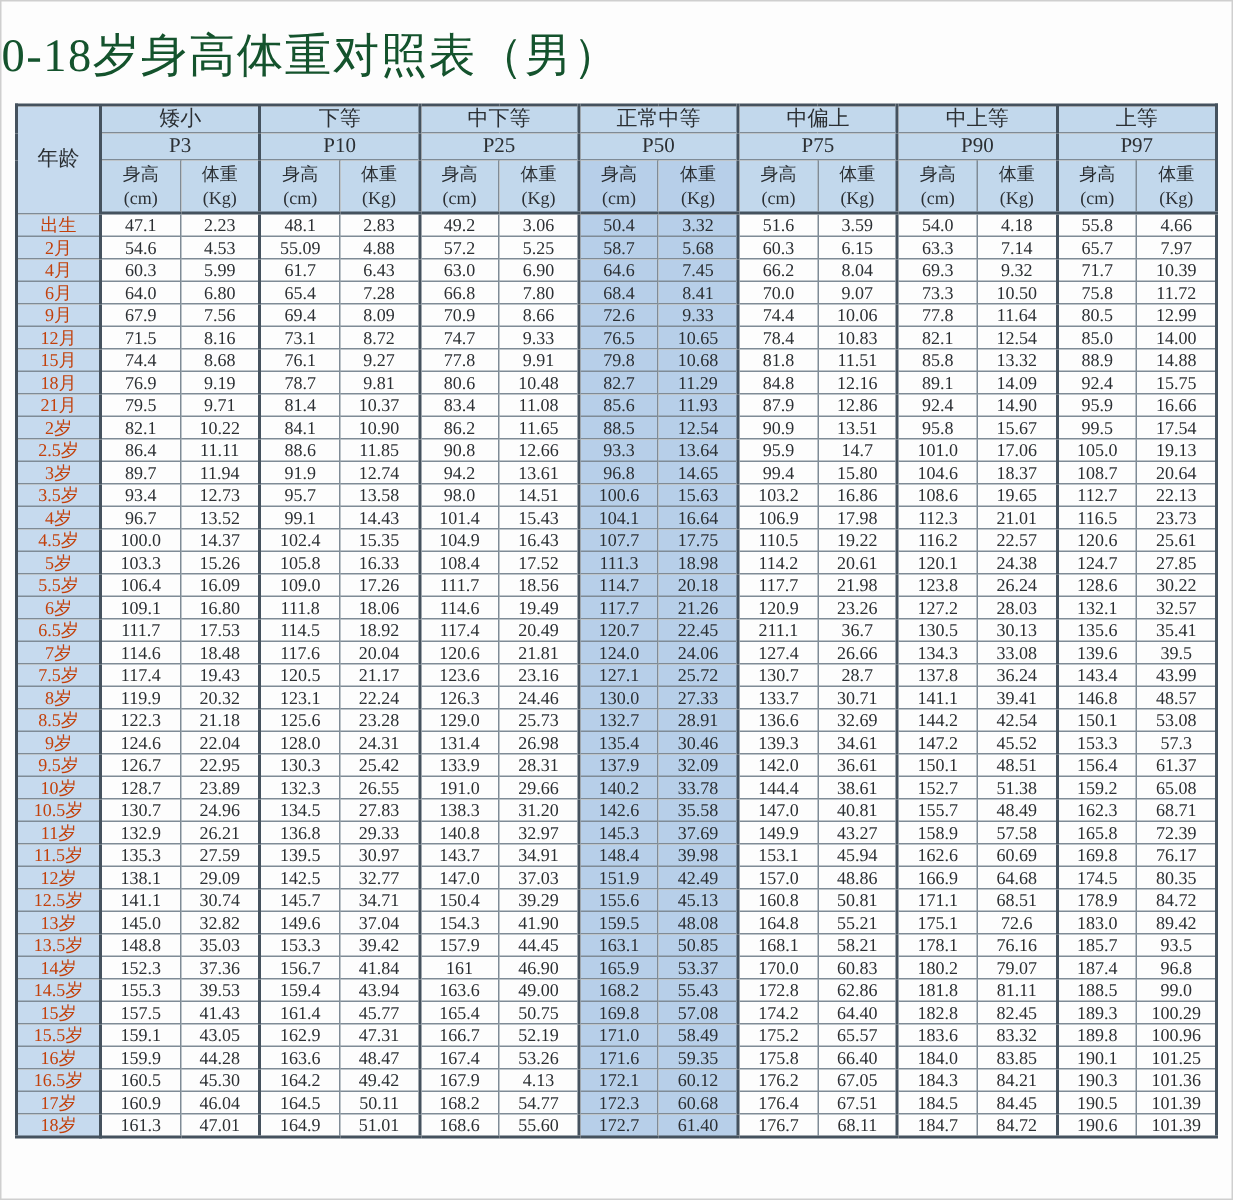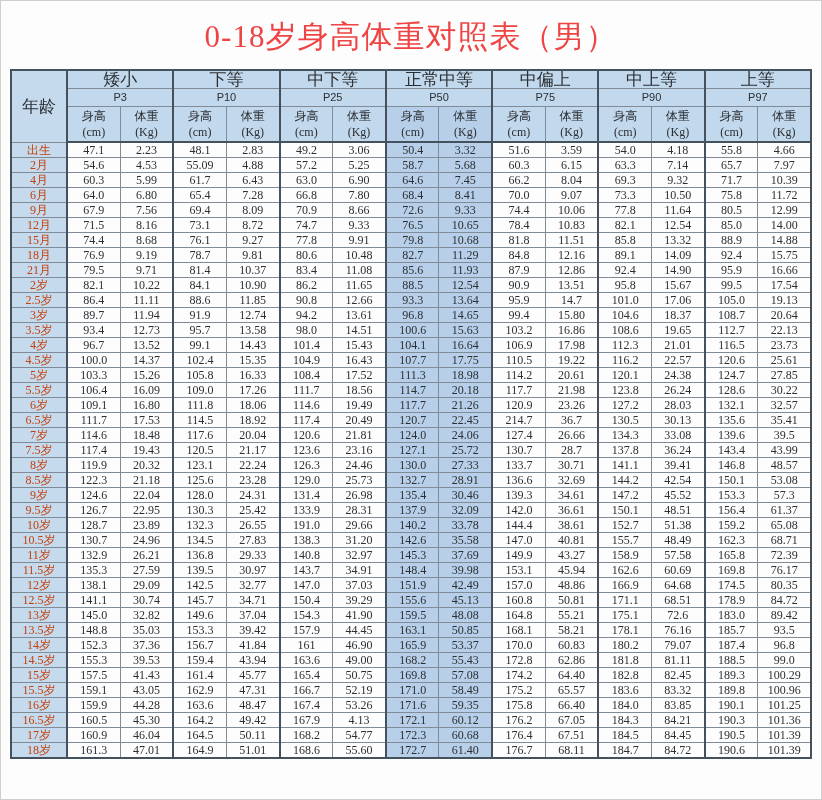--- a/index.html
+++ b/index.html
@@ -13,24 +13,24 @@
     width: 822px;
     height: 800px;
     box-sizing: border-box;
     border: 1px solid #cfcfcf;
     background: #fdfdfd;
     overflow: hidden;
   }
   #title {
     height: 68px;
     line-height: 72px;
-    text-align: center;
+    text-align: left;
     font-size: 31px;
     letter-spacing: 1px;
-    color: #ef4444;
+    color: #14532d;
     white-space: nowrap;
   }
   table {
     border-collapse: collapse;
     table-layout: fixed;
     width: 802px;
     margin: 0 auto;
     border: 2px solid var(--strong);
   }
   col.agecol { width: 56px; }
@@ -38,22 +38,22 @@
     border: 1px solid var(--grid);
     text-align: center;
     vertical-align: middle;
     padding: 0;
     color: var(--text);
     overflow: hidden;
     white-space: nowrap;
   }
   
   thead th { background: var(--headerBg); font-weight: normal; }
-  tr.group-row th { height: 17px; font-size: 17px; line-height: 17px; margin-top: 12px; }
-  tr.pct-row th { height: 17px; font-size: 11px; line-height: 17px; font-family: Liberation Sans, sans-serif; }
+  tr.group-row th { height: 17px; font-size: 14px; line-height: 17px; margin-top: 12px; }
+  tr.pct-row th { height: 17px; font-size: 14px; line-height: 17px; font-family: Liberation Serif, serif; }
   tr.measure-row th { height: 34px; font-size: 12px; }
   tr.measure-row th div { line-height: 16px; }
   thead tr.measure-row th { border-bottom: 2px solid var(--strong); text-align: center; }
   th.age-head {
     background: var(--ageBg);
     font-size: 13px;
     border-right: 2px solid var(--strong);
   }
   
   tbody td { height: 14px; font-size: 12px; line-height: 14px; background: #fdfdfd; }
@@ -478,21 +478,21 @@
         <tr>
           <td class="age-cell">6.5岁</td>
           <td class="gs">111.7</td>
           <td>17.53</td>
           <td class="gs">114.5</td>
           <td>18.92</td>
           <td class="gs">117.4</td>
           <td>20.49</td>
           <td class="gs p50">120.7</td>
           <td class="p50">22.45</td>
-          <td class="gs">214.7</td>
+          <td class="gs">211.1</td>
           <td>36.7</td>
           <td class="gs">130.5</td>
           <td>30.13</td>
           <td class="gs">135.6</td>
           <td>35.41</td>
         </tr>
         <tr>
           <td class="age-cell">7岁</td>
           <td class="gs">114.6</td>
           <td>18.48</td>

